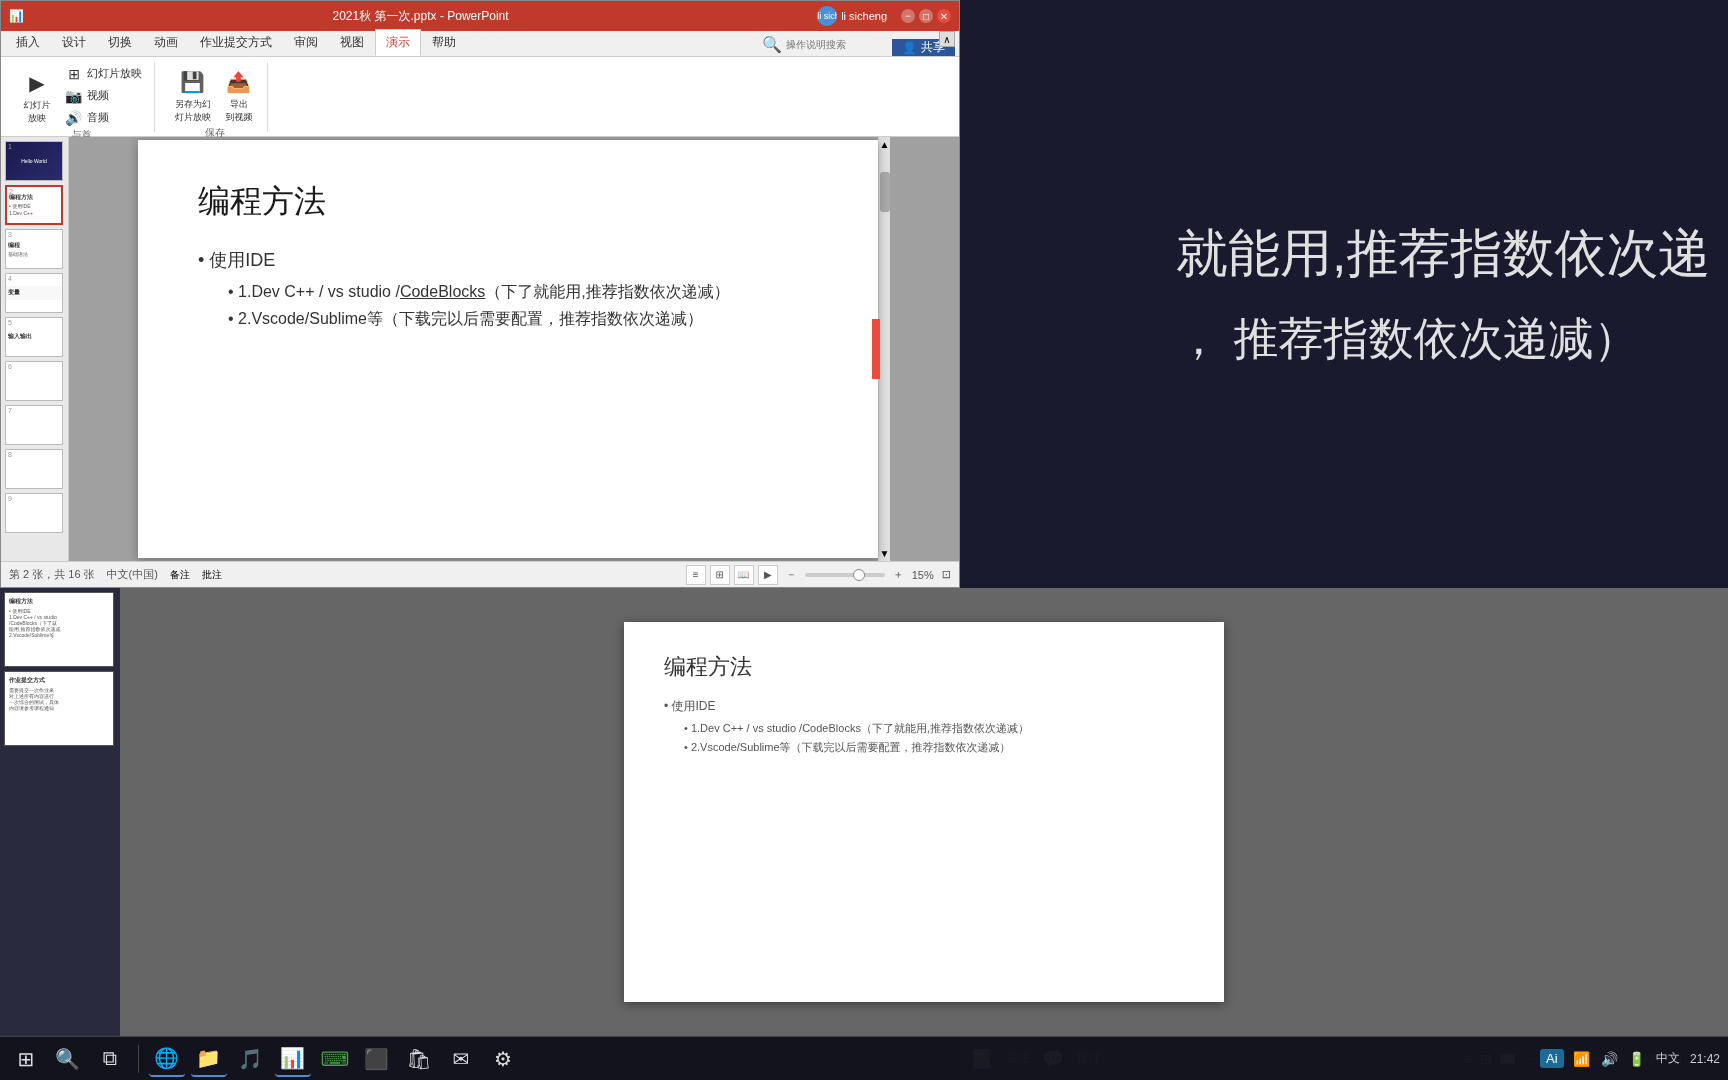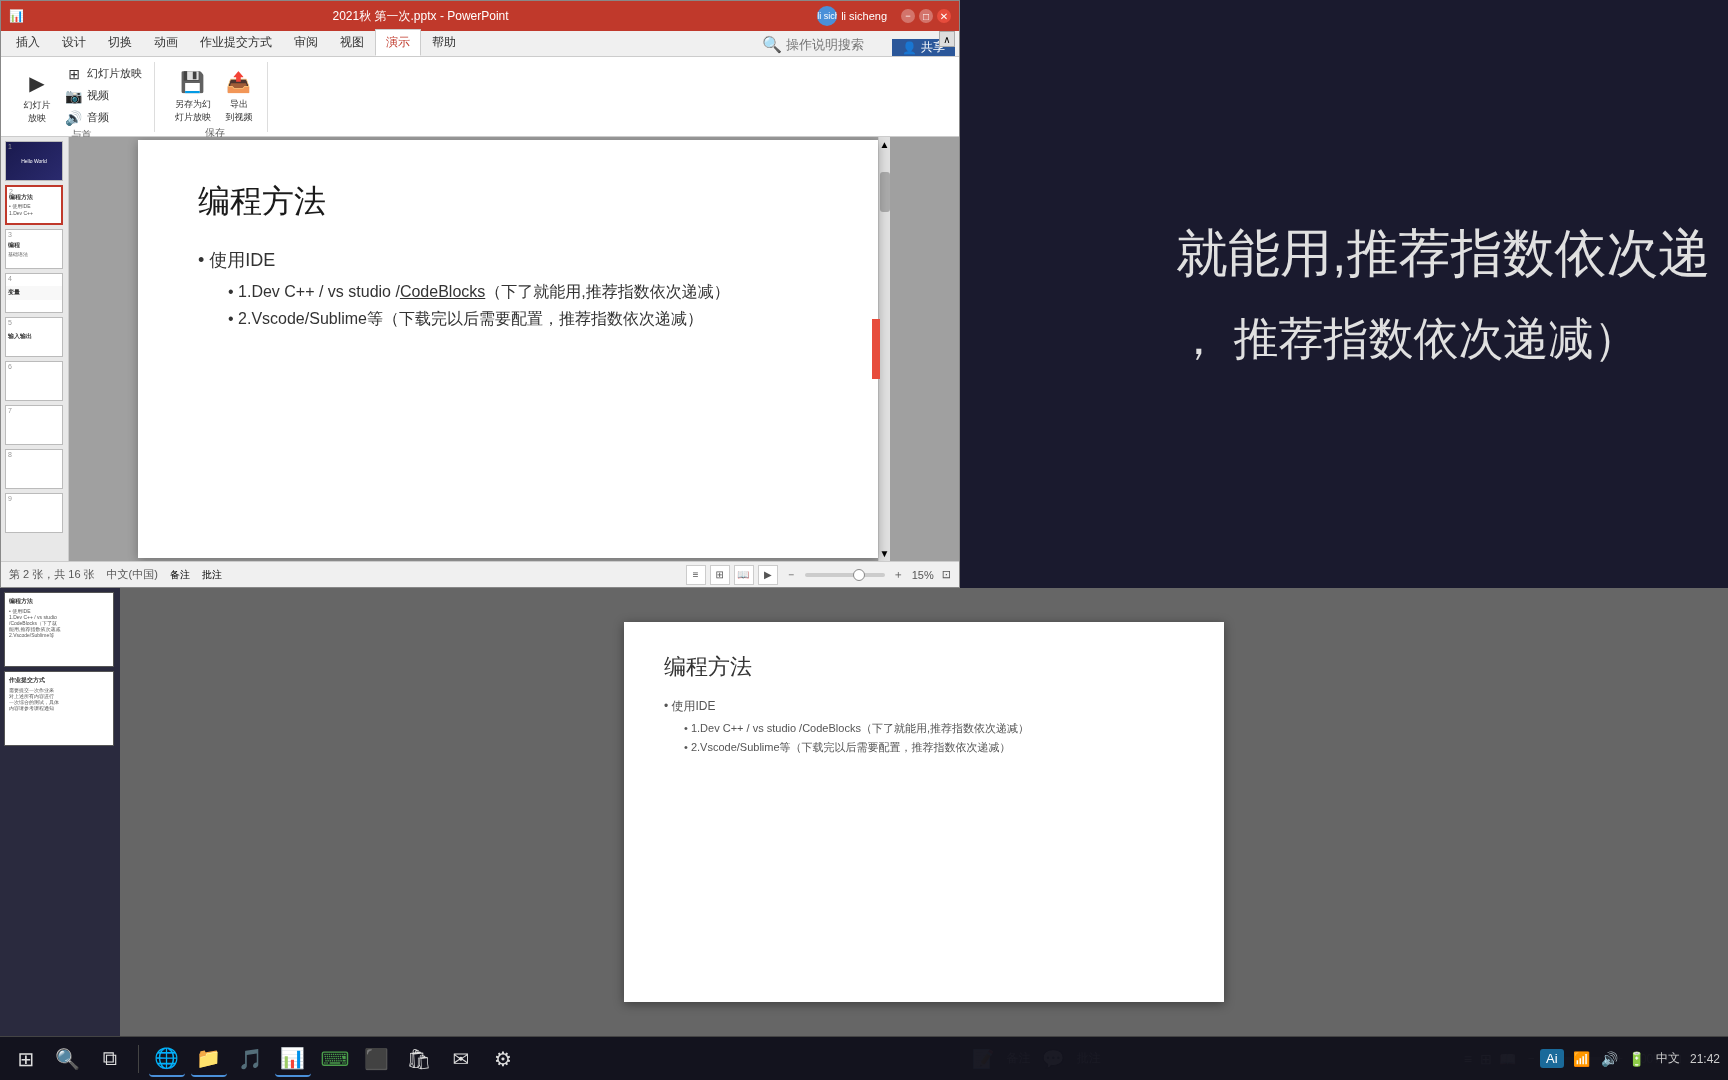--- a/index.html
+++ b/index.html
@@ -426,21 +426,21 @@
     <div class="ribbon-tab">设计</div>
     <div class="ribbon-tab">切换</div>
     <div class="ribbon-tab">动画</div>
     <div class="ribbon-tab">作业提交方式</div>
     <div class="ribbon-tab">审阅</div>
     <div class="ribbon-tab">视图</div>
     <div class="ribbon-tab active">演示</div>
     <div class="ribbon-tab">帮助</div>
     <div class="search-box" style="margin-left:auto;border:none;background:transparent;">
       <span>🔍</span>
-      <input type="text" style="font-size: 13px; border: none; outline: none; background: transparent;" placeholder="操作说明搜索">
+      <input type="text" style="font-size: 10px; border: none; outline: none; background: transparent;" placeholder="操作说明搜索">
     </div>
     <div style="display:flex;align-items:center;padding:0 10px;background:#2b579a;color:white;font-size:12px;cursor:pointer;">
       <span>👤</span>
       <span style="margin-left:4px;">共享</span>
     </div>
   </div>
 
   <div class="ribbon-content">
 
     <div class="ribbon-group">

